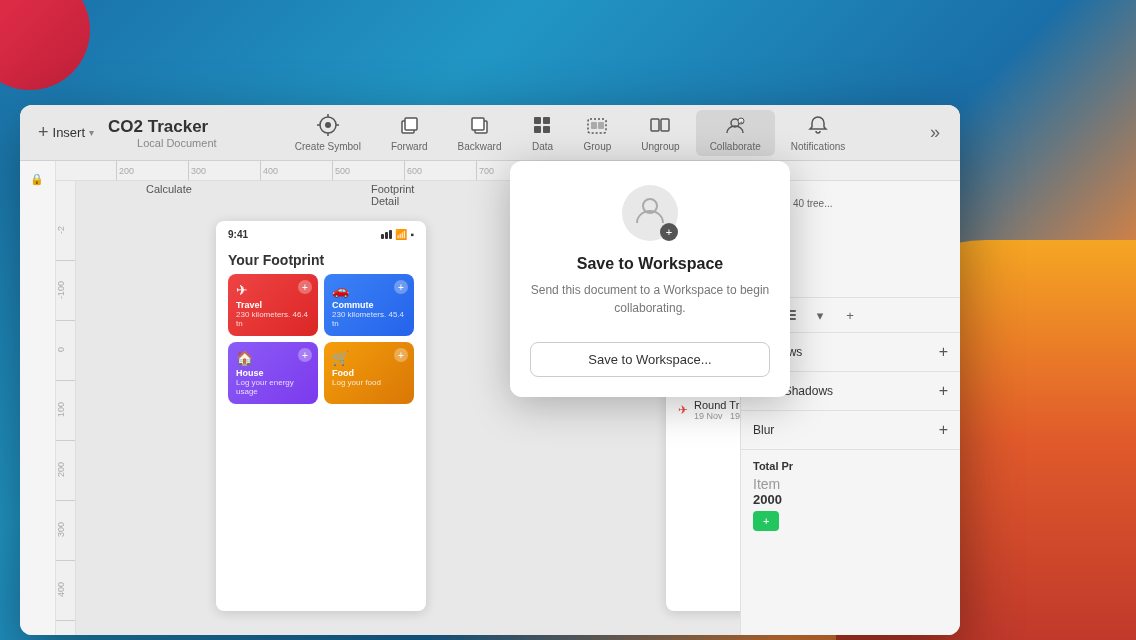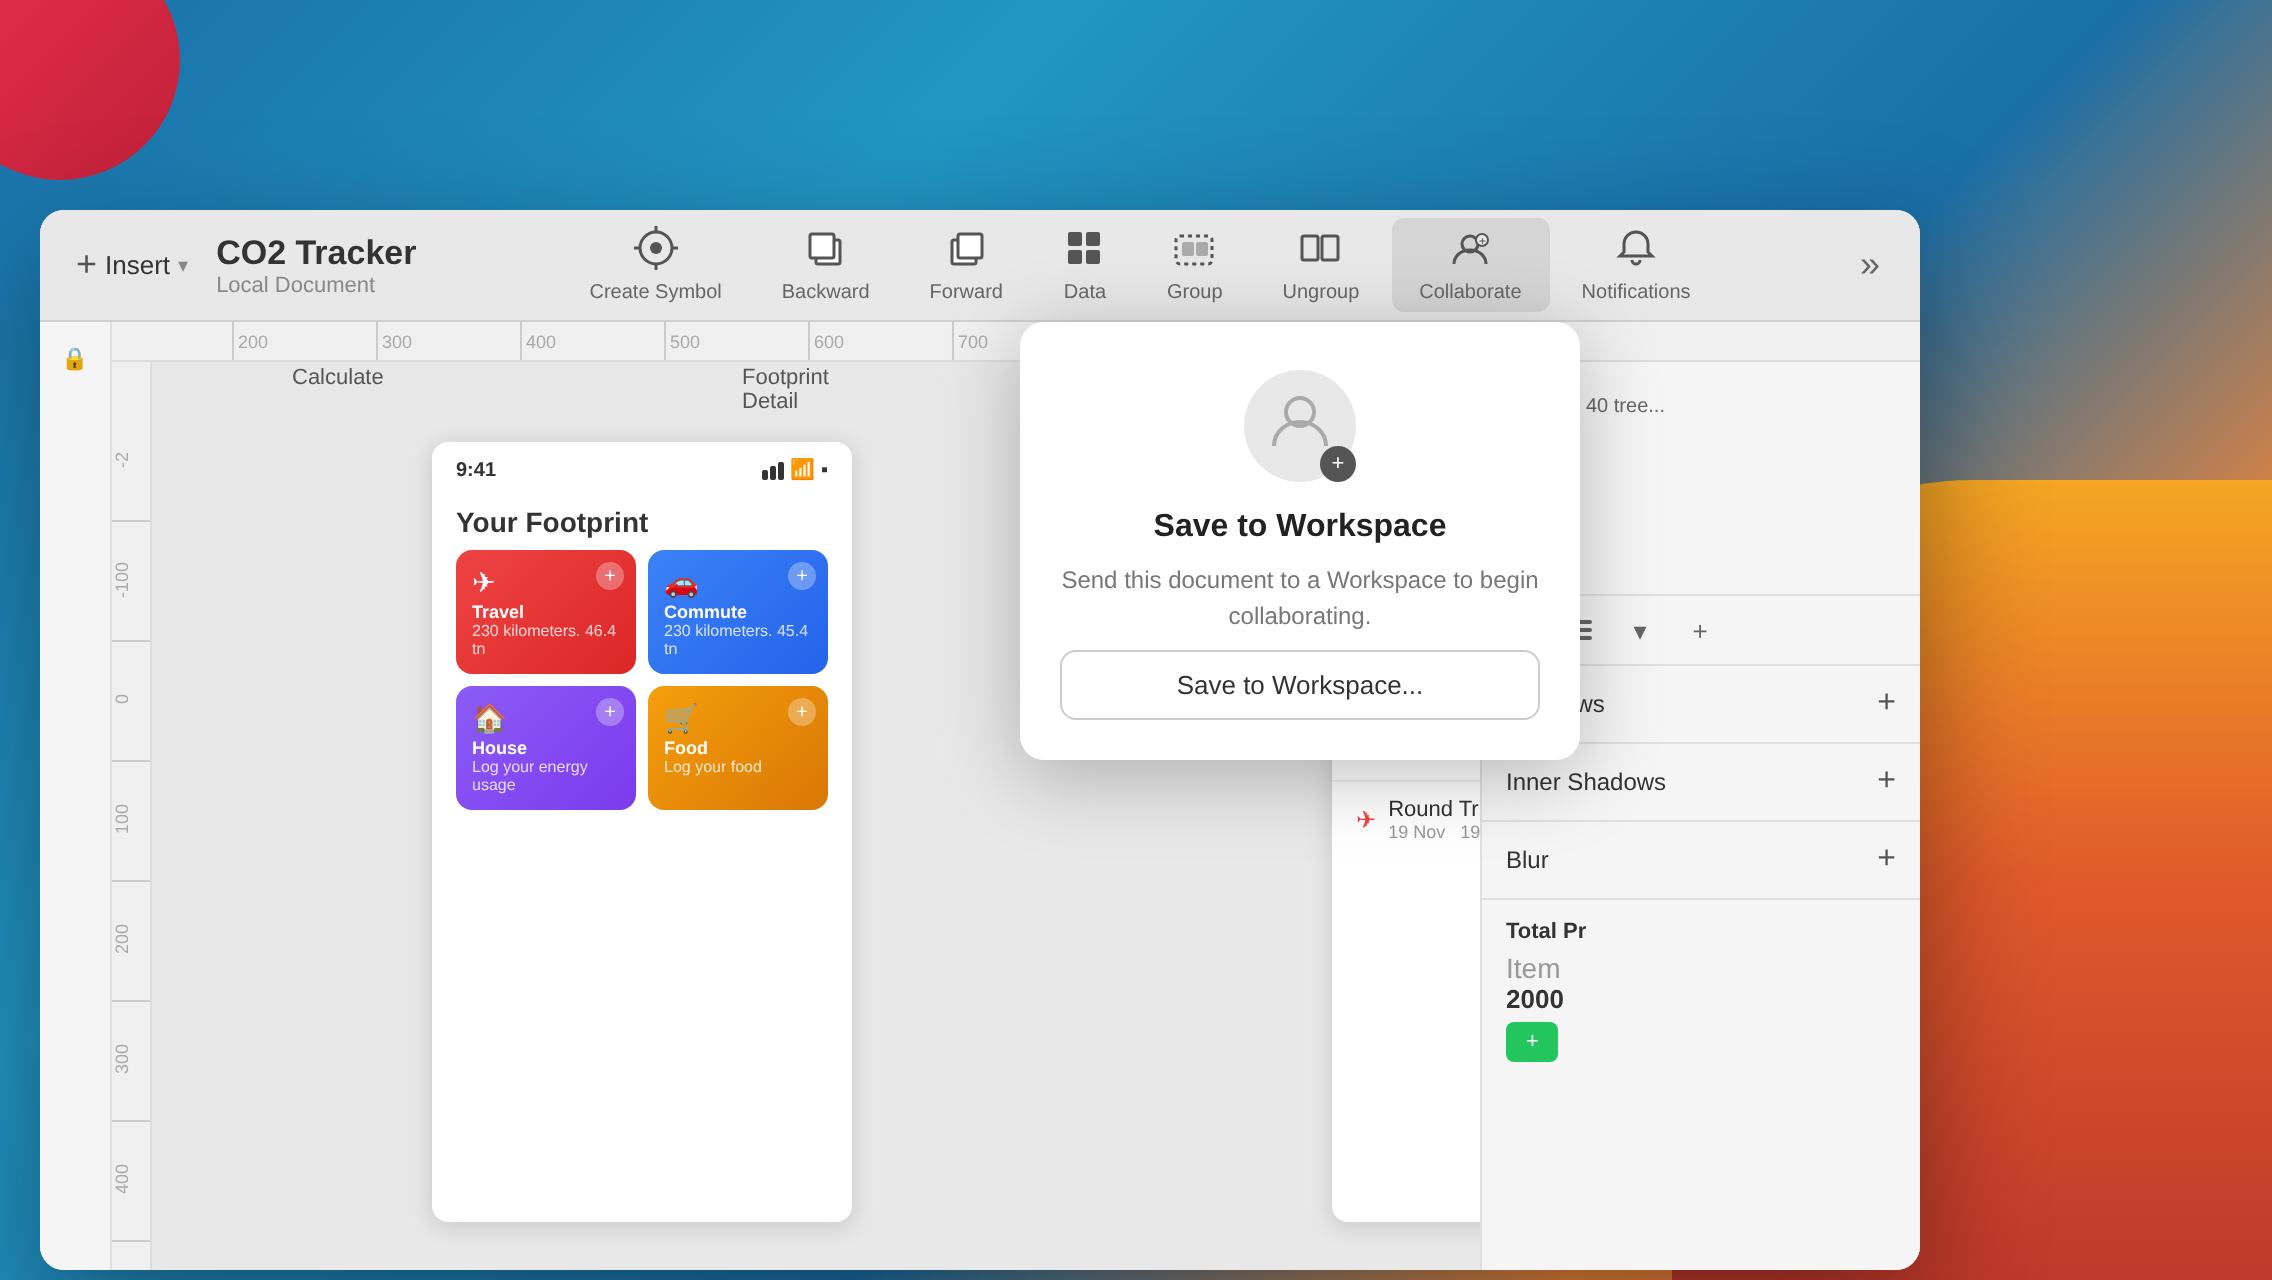--- a/index.html
+++ b/index.html
@@ -77,21 +77,21 @@
       font-size: 18px;
       color: #555;
       font-weight: 300;
     }
     .insert-chevron {
       font-size: 10px;
       color: #888;
     }
     .doc-info { display: flex; flex-direction: column; }
     .doc-title { font-size: 17px; font-weight: 600; color: #333; }
-    .doc-subtitle { font-size: 11px; color: #888; }
+    .doc-subtitle { font-size: 11px; color: #888; margin-left: 29px; }
 
     .toolbar-center {
       display: flex;
       align-items: center;
       gap: 2px;
       flex: 1;
       justify-content: center;
     }
     .toolbar-item {
       display: flex;
@@ -452,20 +452,21 @@
     .popup-btn {
       border: 1.5px solid #ccc;
       background: white;
       border-radius: 8px;
       padding: 9px 20px;
       font-size: 13px;
       color: #333;
       cursor: pointer;
       font-weight: 500;
       width: 100%;
+      margin-top: 17px;
     }
 
     
     .toolbar-item.collaborate-active { background: rgba(0,0,0,0.08); border-radius: 6px; }
   </style>
 </head>
 <body>
 
 <div class="bg-blob-red"></div>
 <div class="bg-blob-orange"></div>
@@ -496,34 +497,34 @@
             <line x1="11" y1="19" x2="11" y2="22" stroke="#555" stroke-width="1.5"></line>
             <line x1="3" y1="11" x2="0" y2="11" stroke="#555" stroke-width="1.5"></line>
             <line x1="19" y1="11" x2="22" y2="11" stroke="#555" stroke-width="1.5"></line>
           </svg>
         </span>
         <span class="toolbar-label">Create Symbol</span>
       </div>
       <div class="toolbar-item">
         <span class="toolbar-icon">
           <svg width="22" height="22" viewBox="0 0 22 22" fill="none">
-            <rect x="6" y="7" width="12" height="12" rx="1" stroke="#555" stroke-width="1.5" fill="white"></rect>
-            <rect x="3" y="4" width="12" height="12" rx="1" stroke="#555" stroke-width="1.5" fill="white"></rect>
-          </svg>
-        </span>
-        <span class="toolbar-label">Backward</span>
+            <rect x="4" y="7" width="12" height="12" rx="1" stroke="#555" stroke-width="1.5" fill="white"></rect>
+            <rect x="7" y="4" width="12" height="12" rx="1" stroke="#555" stroke-width="1.5" fill="white"></rect>
+          </svg>
+        </span>
+        <span class="toolbar-label">Forward</span>
       </div>
       <div class="toolbar-item">
         <span class="toolbar-icon">
           <svg width="22" height="22" viewBox="0 0 22 22" fill="none">
-            <rect x="4" y="7" width="12" height="12" rx="1" stroke="#555" stroke-width="1.5" fill="white"></rect>
-            <rect x="7" y="4" width="12" height="12" rx="1" stroke="#555" stroke-width="1.5" fill="white"></rect>
-          </svg>
-        </span>
-        <span class="toolbar-label">Forward</span>
+            <rect x="6" y="7" width="12" height="12" rx="1" stroke="#555" stroke-width="1.5" fill="white"></rect>
+            <rect x="3" y="4" width="12" height="12" rx="1" stroke="#555" stroke-width="1.5" fill="white"></rect>
+          </svg>
+        </span>
+        <span class="toolbar-label">Backward</span>
       </div>
       <div class="toolbar-item">
         <span class="toolbar-icon">
           <svg width="22" height="22" viewBox="0 0 22 22" fill="none">
             <rect x="3" y="3" width="7" height="7" rx="1" fill="#555"></rect>
             <rect x="12" y="3" width="7" height="7" rx="1" fill="#555"></rect>
             <rect x="3" y="12" width="7" height="7" rx="1" fill="#555"></rect>
             <rect x="12" y="12" width="7" height="7" rx="1" fill="#555"></rect>
           </svg>
         </span>

